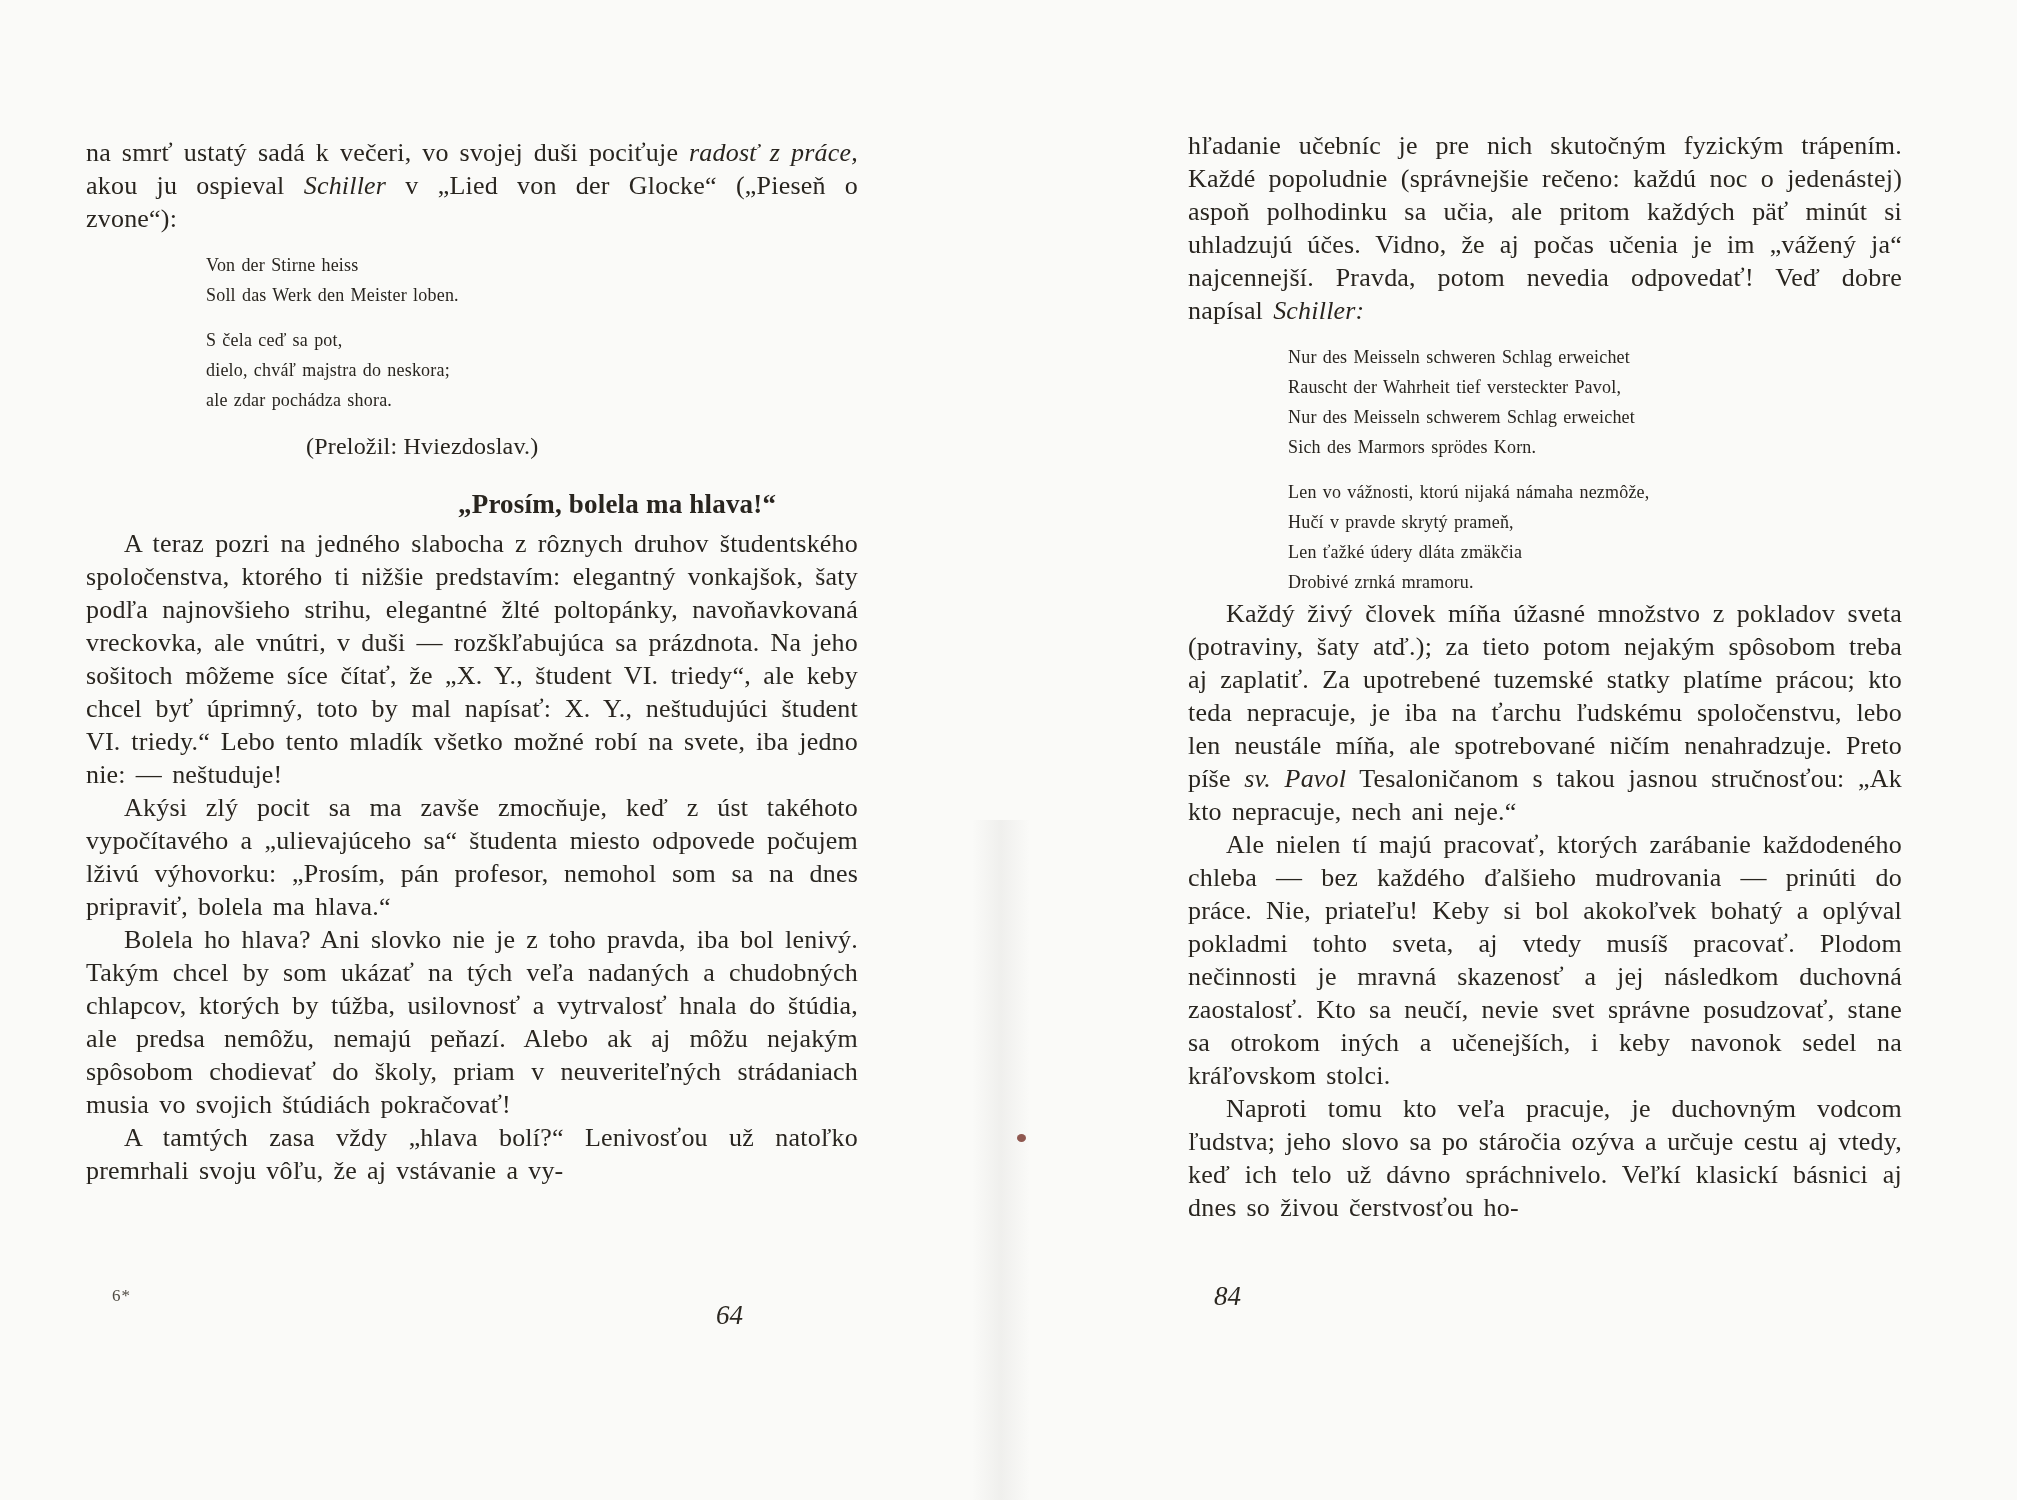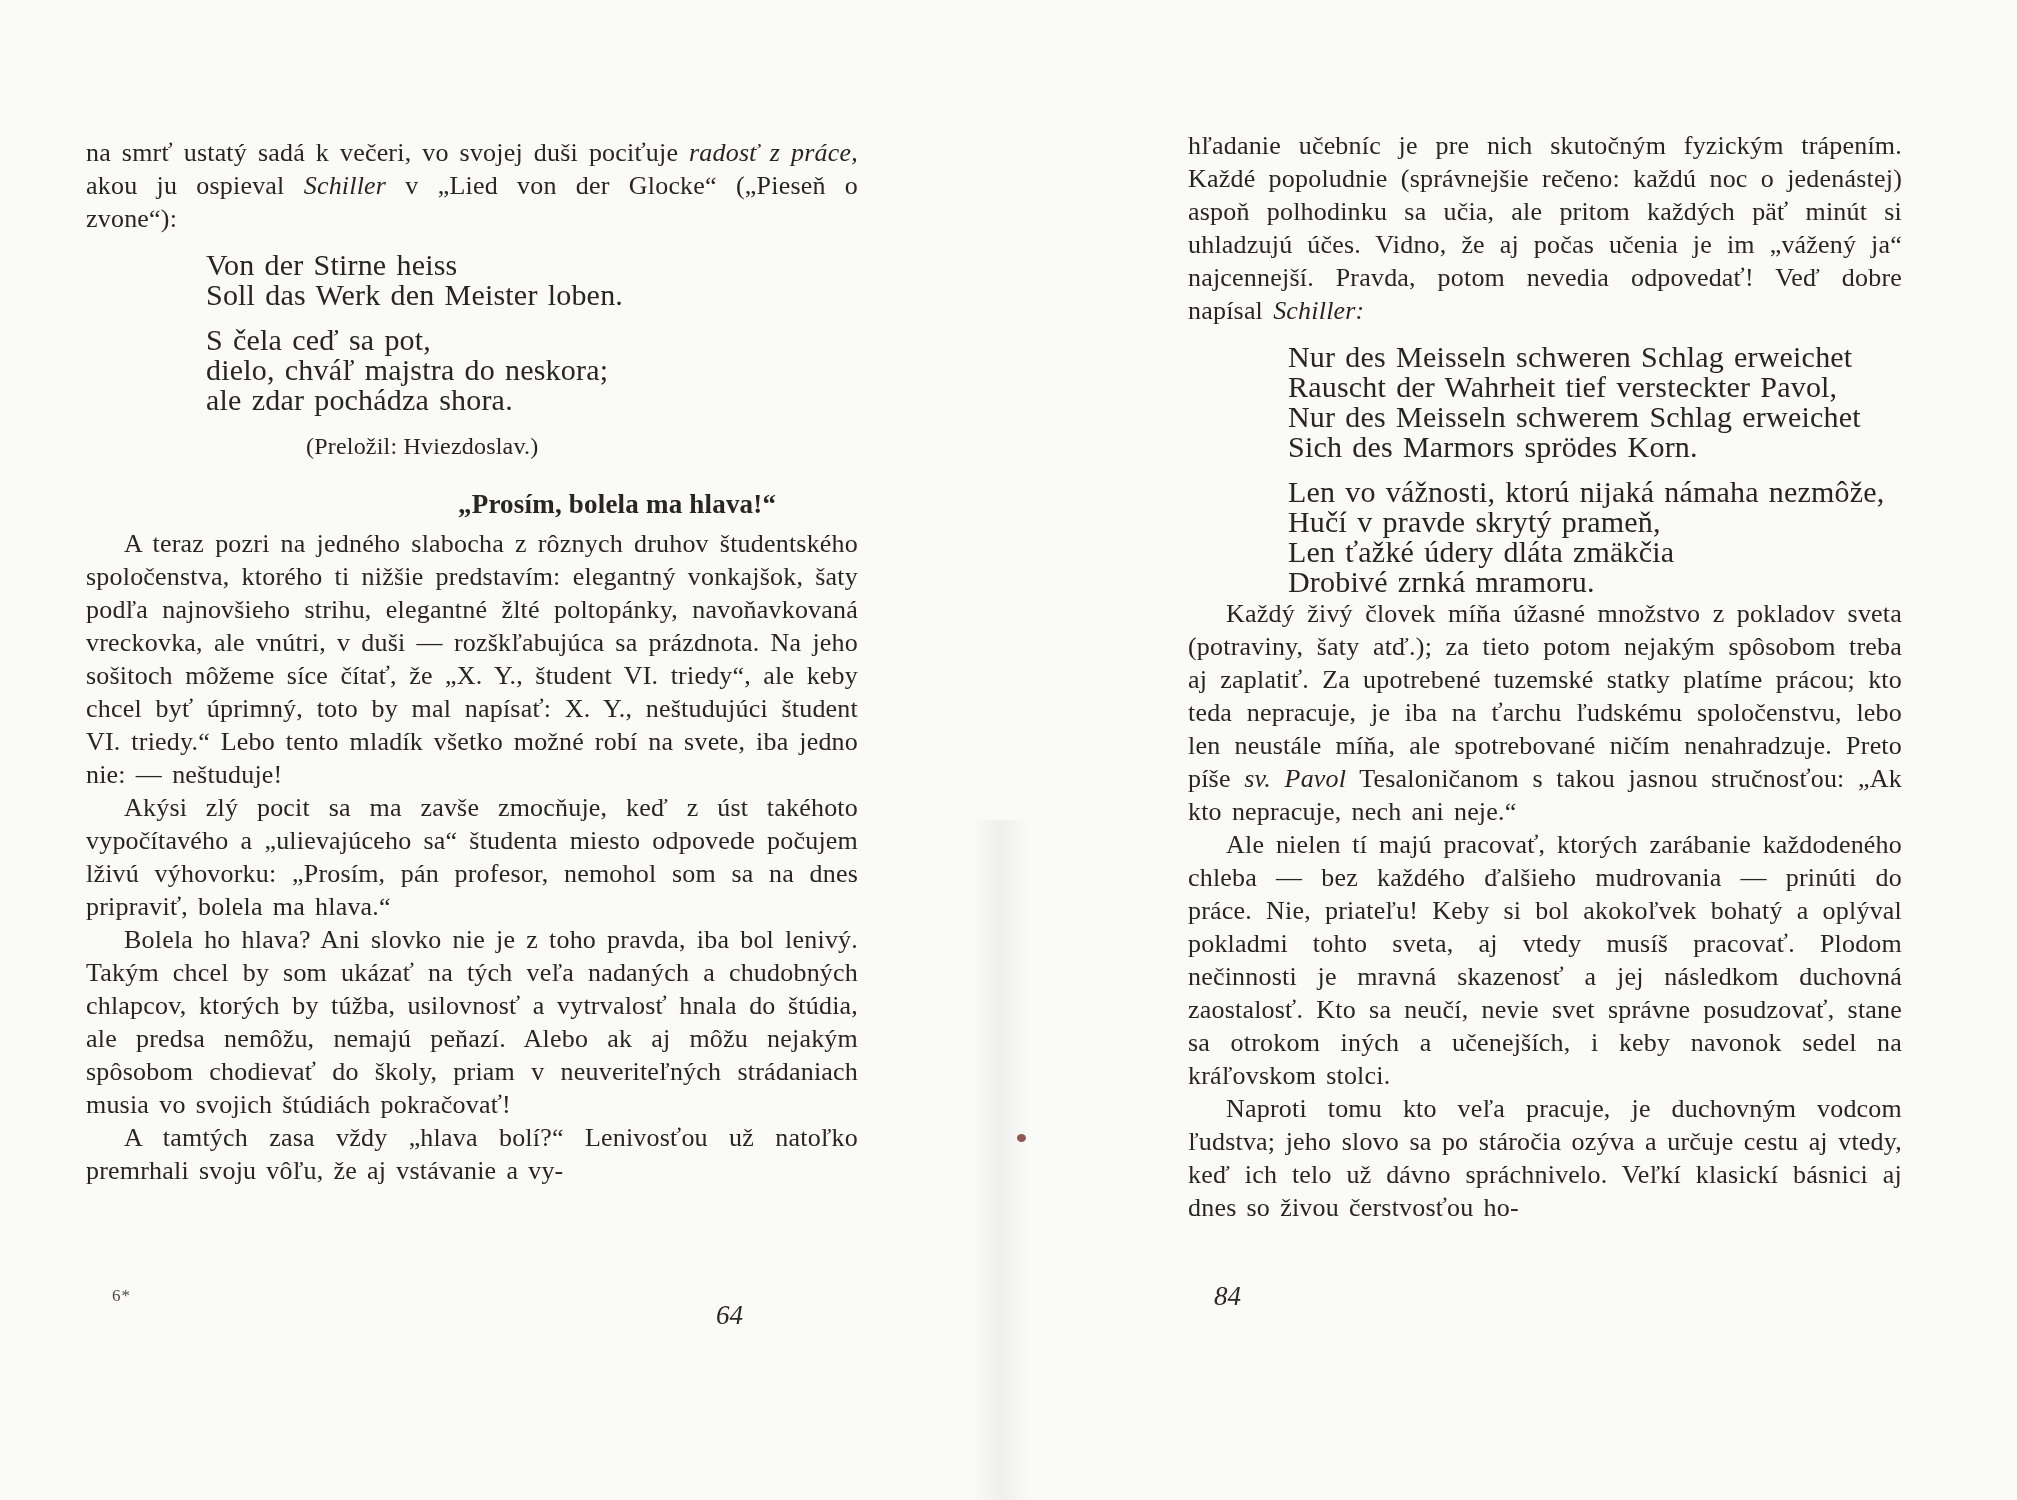--- a/index.html
+++ b/index.html
@@ -21,21 +21,21 @@
     line-height:33px;
     text-align:justify;
     text-indent:38px;
     word-spacing:0.13em;
     letter-spacing:0.2px;
     hyphens:none;
   }
   .para.no-indent{text-indent:0;}
 
   .verse{
-    font-size:30px;
+    font-size:18px;
     line-height:30px;
     margin:15px 0 0 120px;
     letter-spacing:0.2px;
     word-spacing:0.08em;
   }
   .page-right .verse{margin-left:100px;}
 
   .attribution{
     font-size:24px;
     line-height:30px;

